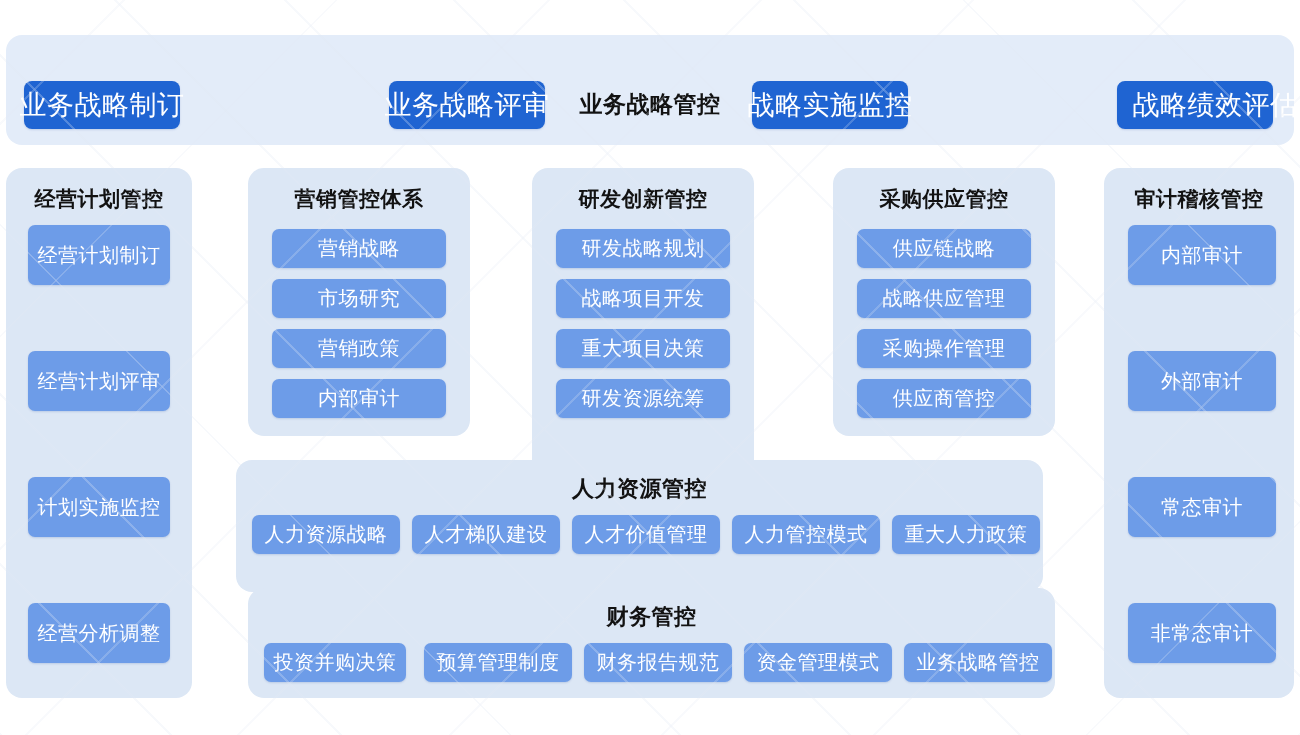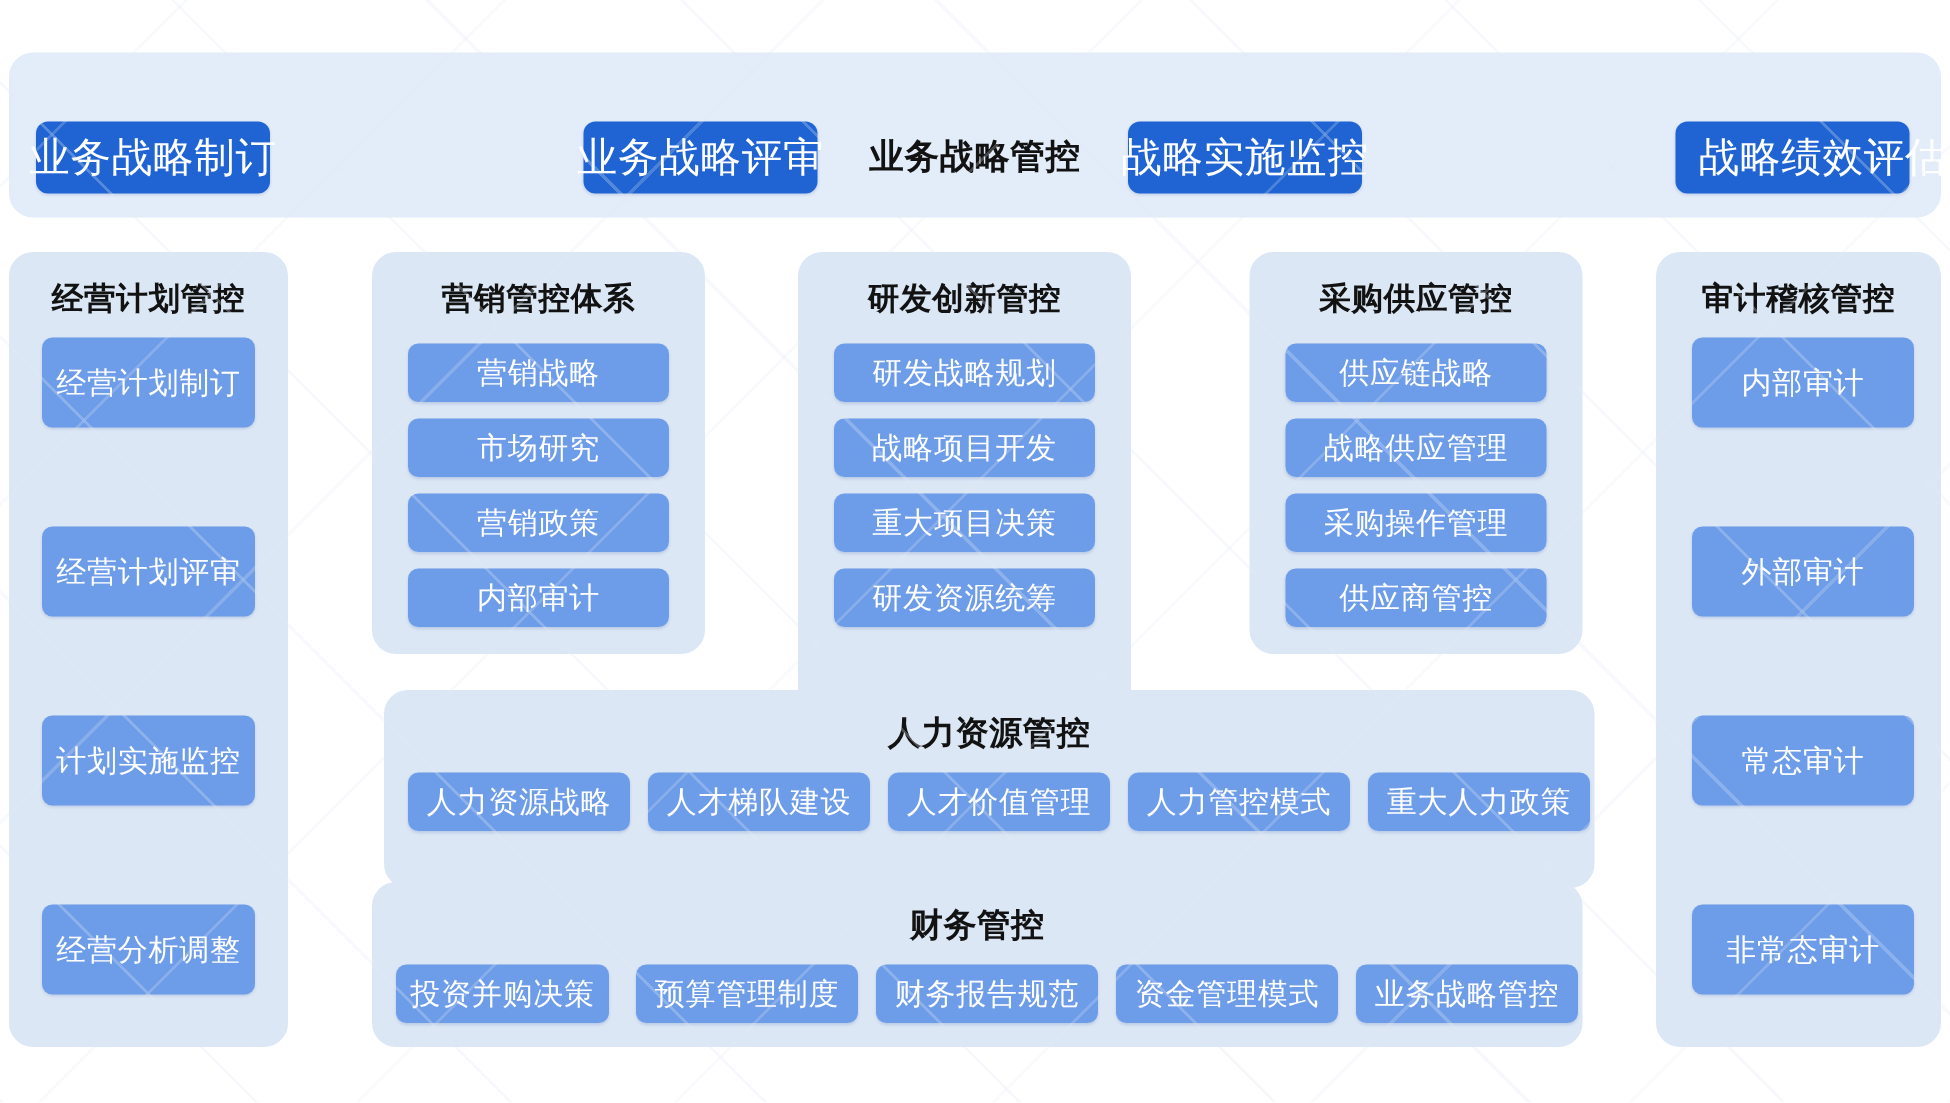--- a/index.html
+++ b/index.html
@@ -57,21 +57,21 @@
   #banner .panel-title { top:54px; font-size:23px; }
 
   
   #col-plan  { left:6px;    top:168px; width:186px; height:530px; }
   #col-audit { left:1104px; top:168px; width:190px; height:530px; }
 
   #col-mkt  { left:248px; top:168px; width:222px; height:268px; }
   #col-rd   { left:532px; top:168px; width:222px; height:320px;padding-left:32px; }
   #col-proc { left:833px; top:168px; width:222px; height:268px; }
 
-  #sec-hr  { left:256px; top:460px; width:807px; height:132px; }
+  #sec-hr  { left:236px; top:460px; width:807px; height:132px; }
   #sec-fin { left:248px; top:588px; width:807px; height:110px; }
 
   .col-title { top:17px; font-size:21px; }
   .wide-title { top:14px; font-size:22px; }
 </style>
 </head>
 <body>
 
 <div id="root">
 

